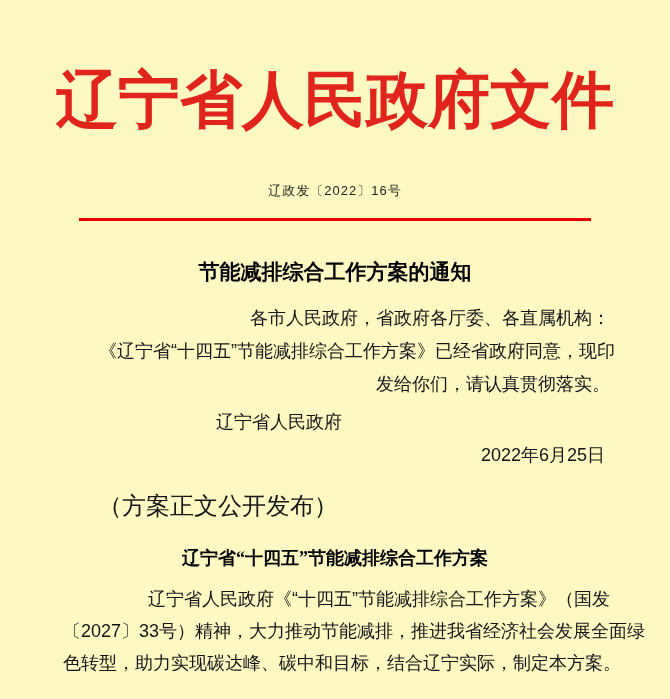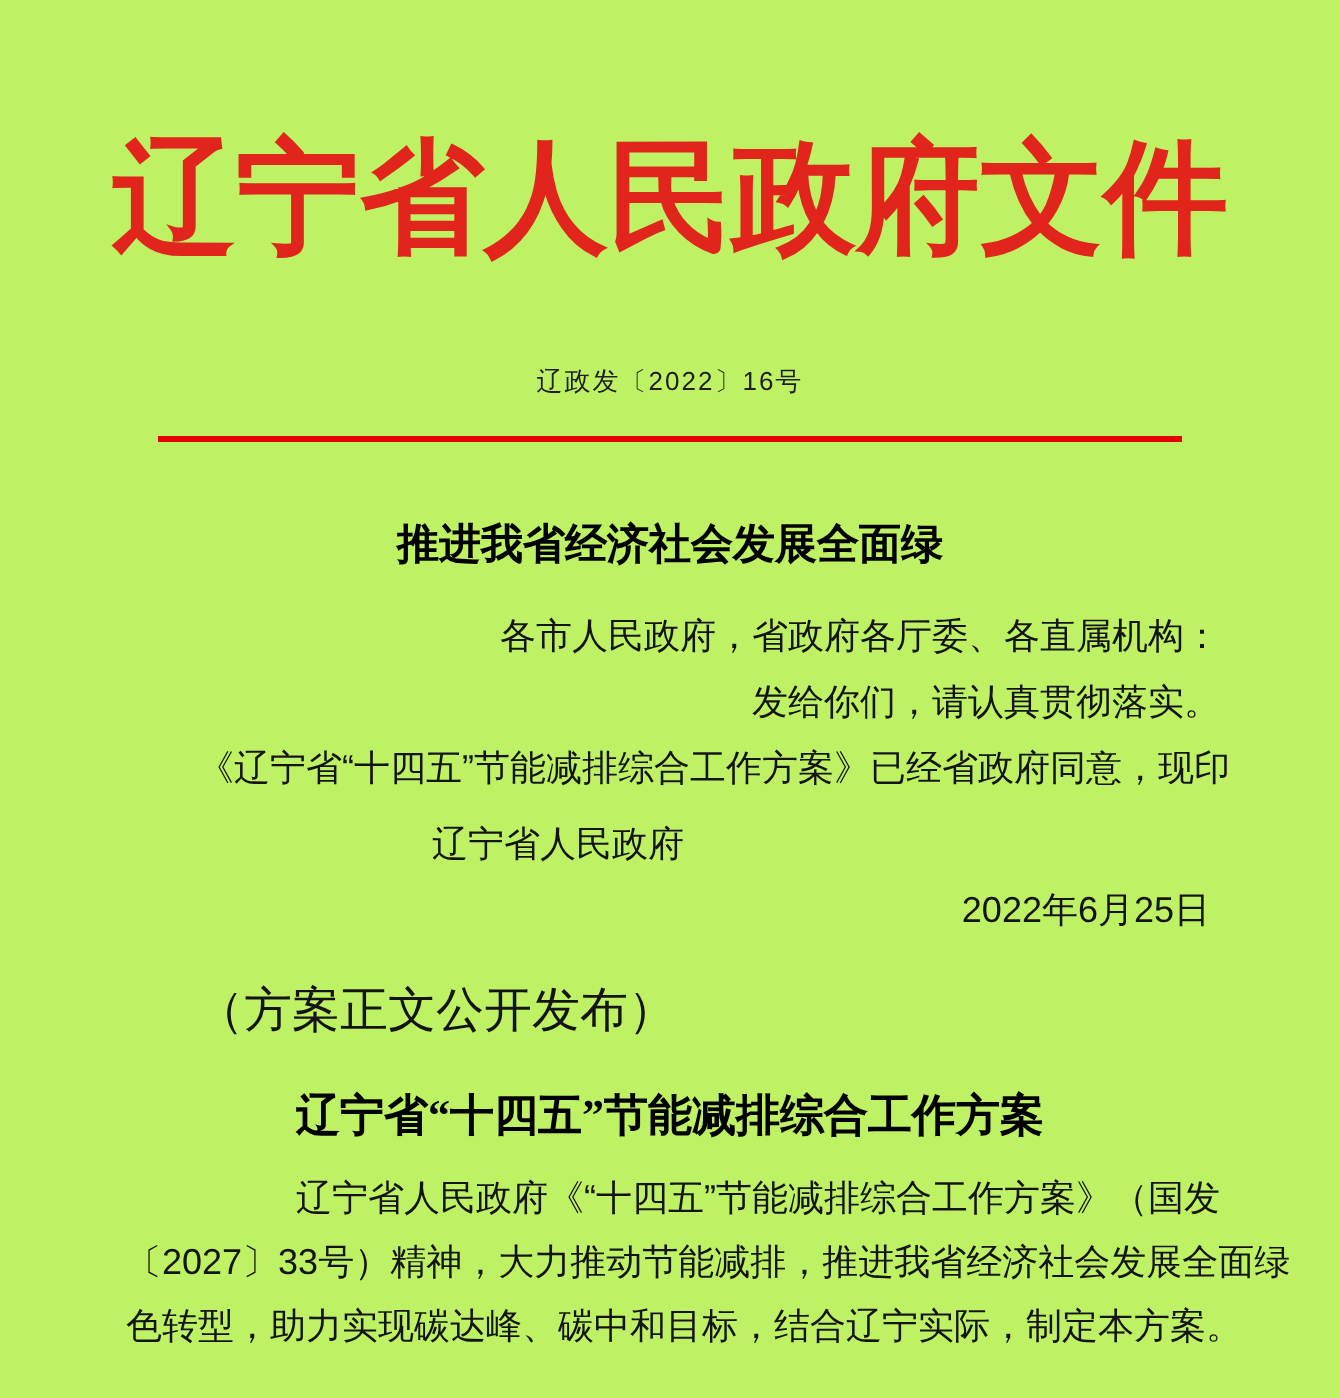--- a/index.html
+++ b/index.html
@@ -5,21 +5,21 @@
   html, body {
     margin: 0;
     padding: 0;
     background: #ffffff;
   }
   .page {
     position: relative;
     width: 670px;
     height: 699px;
     margin: 0;
-    background: #bef264;
+    background: #fef9c3;
     overflow: hidden;
     font-family: "Liberation Sans", "DejaVu Sans", sans-serif;
     color: #1a1a1a;
   }
   
   .masthead-title {
     margin-top: 62px;
     text-align: center;
     font-family: "Liberation Serif", "DejaVu Serif", serif;
     font-weight: bold;
@@ -88,48 +88,48 @@
     font-size: 24px;
     line-height: 24px;
     color: #141414;
   }
   
   .plan-title {
     margin-top: 25px;
     text-align: center;
     font-family: "Liberation Serif", "DejaVu Serif", serif;
     font-weight: bold;
-    font-size: 22px;
+    font-size: 18px;
     line-height: 30px;
     color: #000000;
   }
   .plan-para {
     margin-top: 10px;
     line-height: 32px;
   }
 </style>
 </head>
 <body>
 
 <div class="page">
 
   <div class="masthead-title">辽宁省人民政府文件</div>
 
   <div class="doc-number">辽政发〔2022〕16号</div>
 
   <div class="red-divider"></div>
 
   <div class="notice-title">
-    <div>推进我省经济社会发展全面绿</div>
+    <div>节能减排综合工作方案的通知</div>
   </div>
 
   <div class="body-text">
     <div class="line">各市人民政府，省政府各厅委、各直属机构：</div>
+    <div class="line indent">《辽宁省“十四五”节能减排综合工作方案》已经省政府同意，现印</div>
     <div class="line">发给你们，请认真贯彻落实。</div>
-    <div class="line indent">《辽宁省“十四五”节能减排综合工作方案》已经省政府同意，现印</div>
   </div>
 
   <div class="sig-block">
     <div class="signer">辽宁省人民政府</div>
     <div class="sign-date">2022年6月25日</div>
   </div>
 
   <div class="publish-note">（方案正文公开发布）</div>
 
   <div class="plan-title">辽宁省“十四五”节能减排综合工作方案</div>

